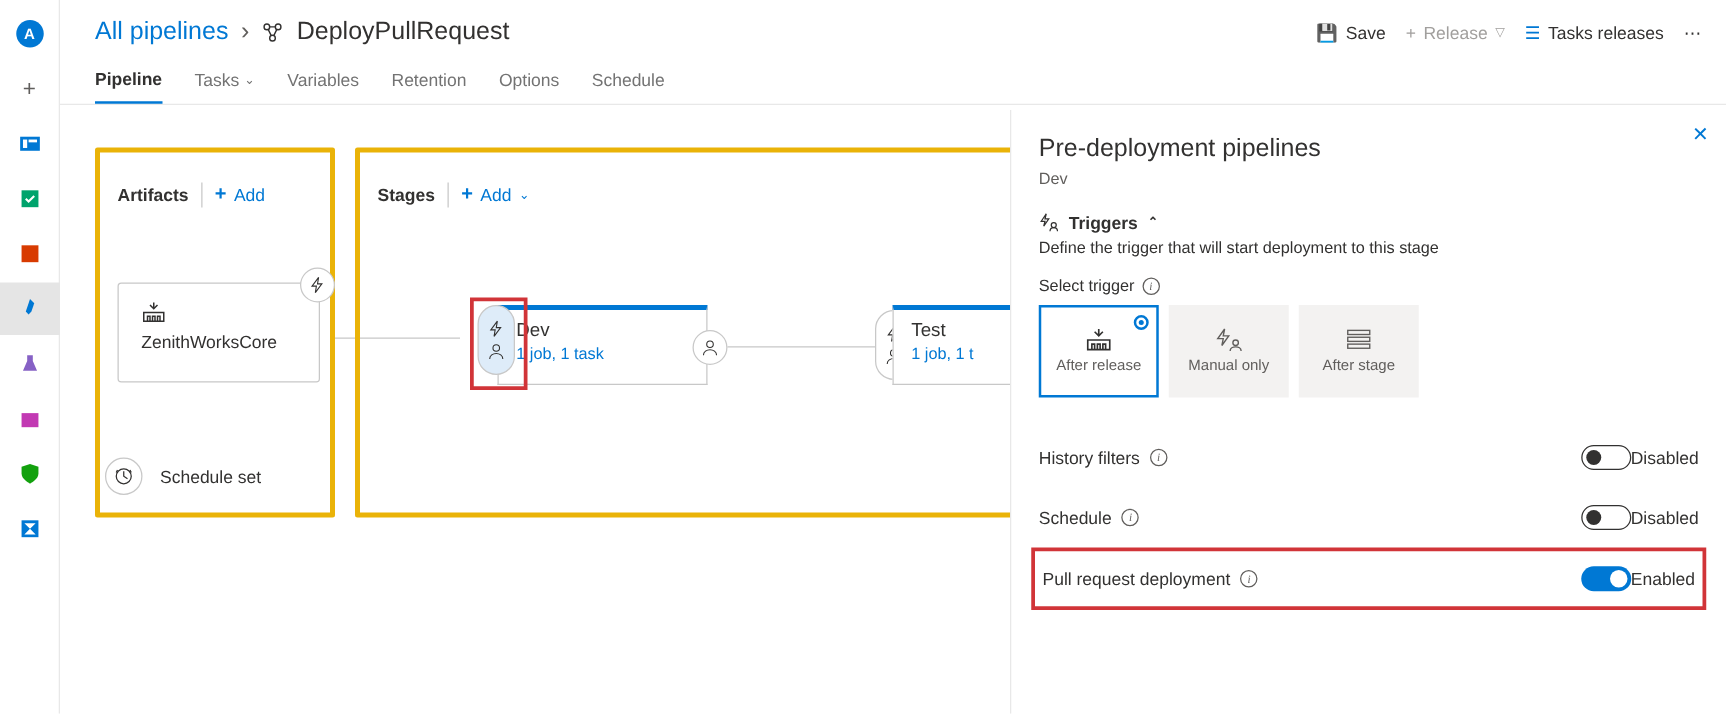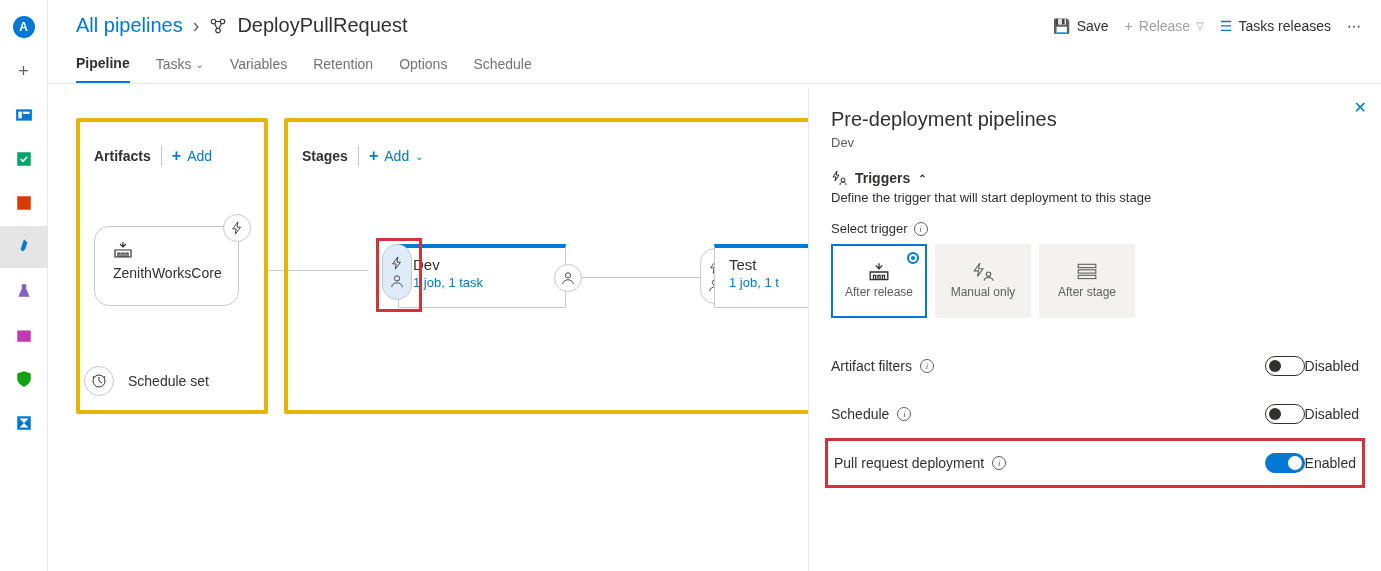--- a/index.html
+++ b/index.html
@@ -24,21 +24,21 @@
   .tab { padding-bottom: 10px; cursor: pointer; color: #737373; display: flex; align-items: center; gap: 4px; }
   .tab.sel { color: #323130; border-bottom: 2px solid #0078d4; font-weight: 600; }
   .canvas { flex: 1; background: #fff; position: relative; padding: 32px 28px; }
   .card { border: 4px solid #eab308; border-radius: 2px; position: absolute; }
   .card-artifacts { left: 28px; top: 34px; width: 192px; height: 296px; padding: 24px 14px; }
   .card-stages { left: 236px; top: 34px; width: 548px; height: 296px; padding: 24px 14px; }
   .card-title { font-weight: 600; }
   .card-head { display: flex; align-items: center; gap: 10px; }
   .card-sep { width: 1px; height: 20px; background: #c8c8c8; }
   .add-link { color: #0078d4; display: flex; align-items: center; gap: 6px; cursor: pointer; font-weight: 400; }
-  .artifact-box { position: absolute; left: 14px; top: 104px; width: 145px; height: 80px; border: 1px solid #c8c8c8; border-radius: 15px; background: #fff; padding: 14px 18px; text-align: center; }
+  .artifact-box { position: absolute; left: 14px; top: 104px; width: 162px; height: 80px; border: 1px solid #c8c8c8; border-radius: 3px; background: #fff; padding: 14px 18px; }
   .artifact-lightning { position: absolute; top: -13px; right: -13px; width: 28px; height: 28px; border-radius: 50%; background: #fff; border: 1px solid #c8c8c8; display: flex; align-items: center; justify-content: center; }
   .artifact-name { font-size: 14px; margin-top: 6px; }
   .schedule-row { position: absolute; left: 4px; top: 244px; display: flex; align-items: center; gap: 14px; }
   .schedule-ico { width: 30px; height: 30px; border-radius: 50%; border: 1px solid #c8c8c8; display: flex; align-items: center; justify-content: center; }
   .stage-box { position: absolute; width: 168px; height: 64px; border: 1px solid #c8c8c8; border-top: 4px solid #0078d4; background: #fff; }
   .stage-box.dev { left: 110px; top: 122px; }
   .stage-box.test { left: 426px; top: 122px; width: 120px; }
   .stage-inner { padding: 8px 14px; }
   .stage-name { font-size: 15px; }
   .stage-sub { color: #0078d4; font-size: 13px; margin-top: 2px; }
@@ -329,21 +329,21 @@
               <rect x="2" y="2" width="16" height="3" fill="none" stroke="#605e5c"></rect>
               <rect x="2" y="7" width="16" height="3" fill="none" stroke="#605e5c"></rect>
               <rect x="2" y="12" width="16" height="3" fill="none" stroke="#605e5c"></rect>
             </svg>
           <span style="line-height:1.1">After stage</span>
         </div>
       </div>
 
       <div class="toggle-row">
         <div class="toggle-left">
-          <span>Artifact filters</span>
+          <span>History filters</span>
           <span class="info-ico">i</span>
         </div>
         <div class="toggle-right">
           <div class="toggle off"></div>
           <span>Disabled</span>
         </div>
       </div>
 
       <div class="toggle-row">
         <div class="toggle-left">

